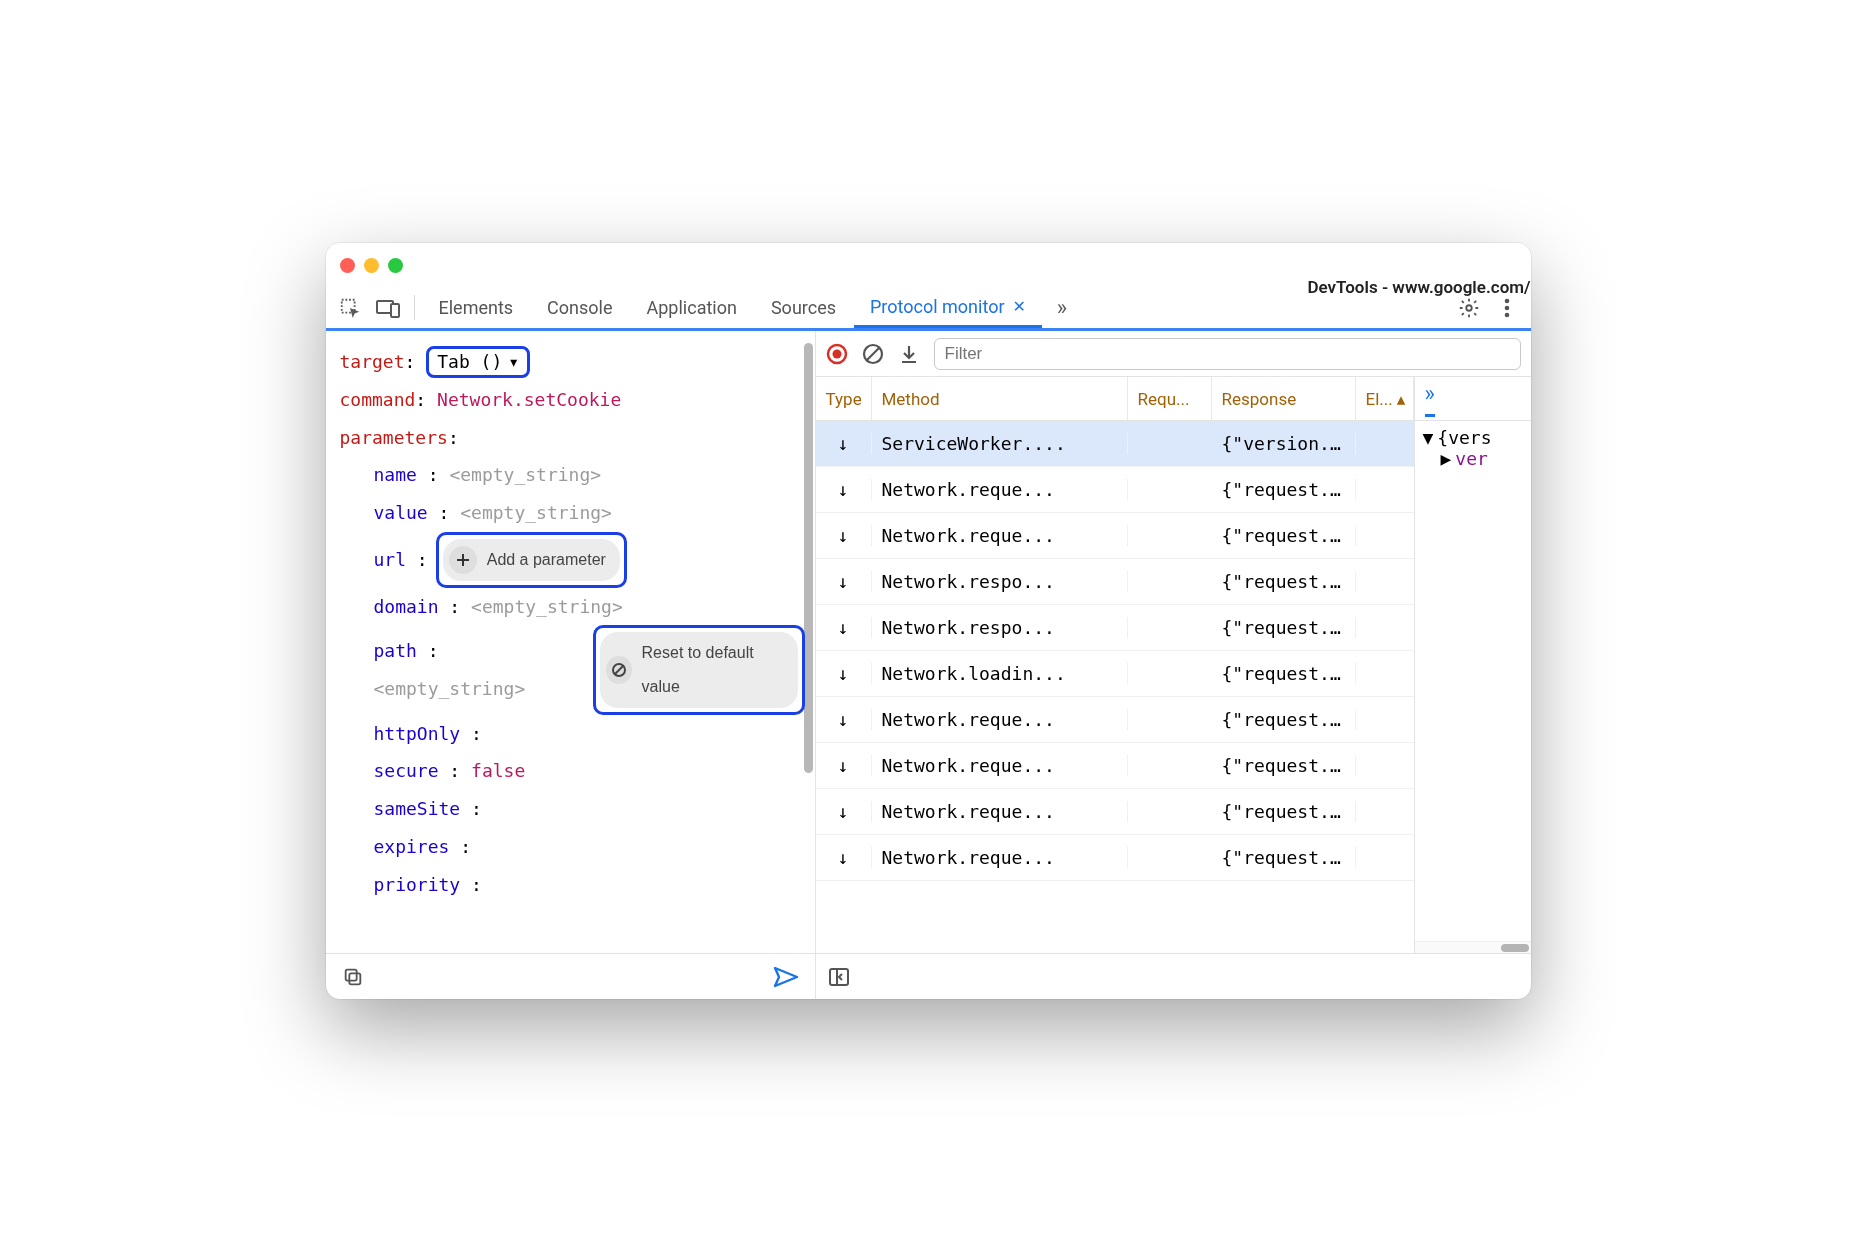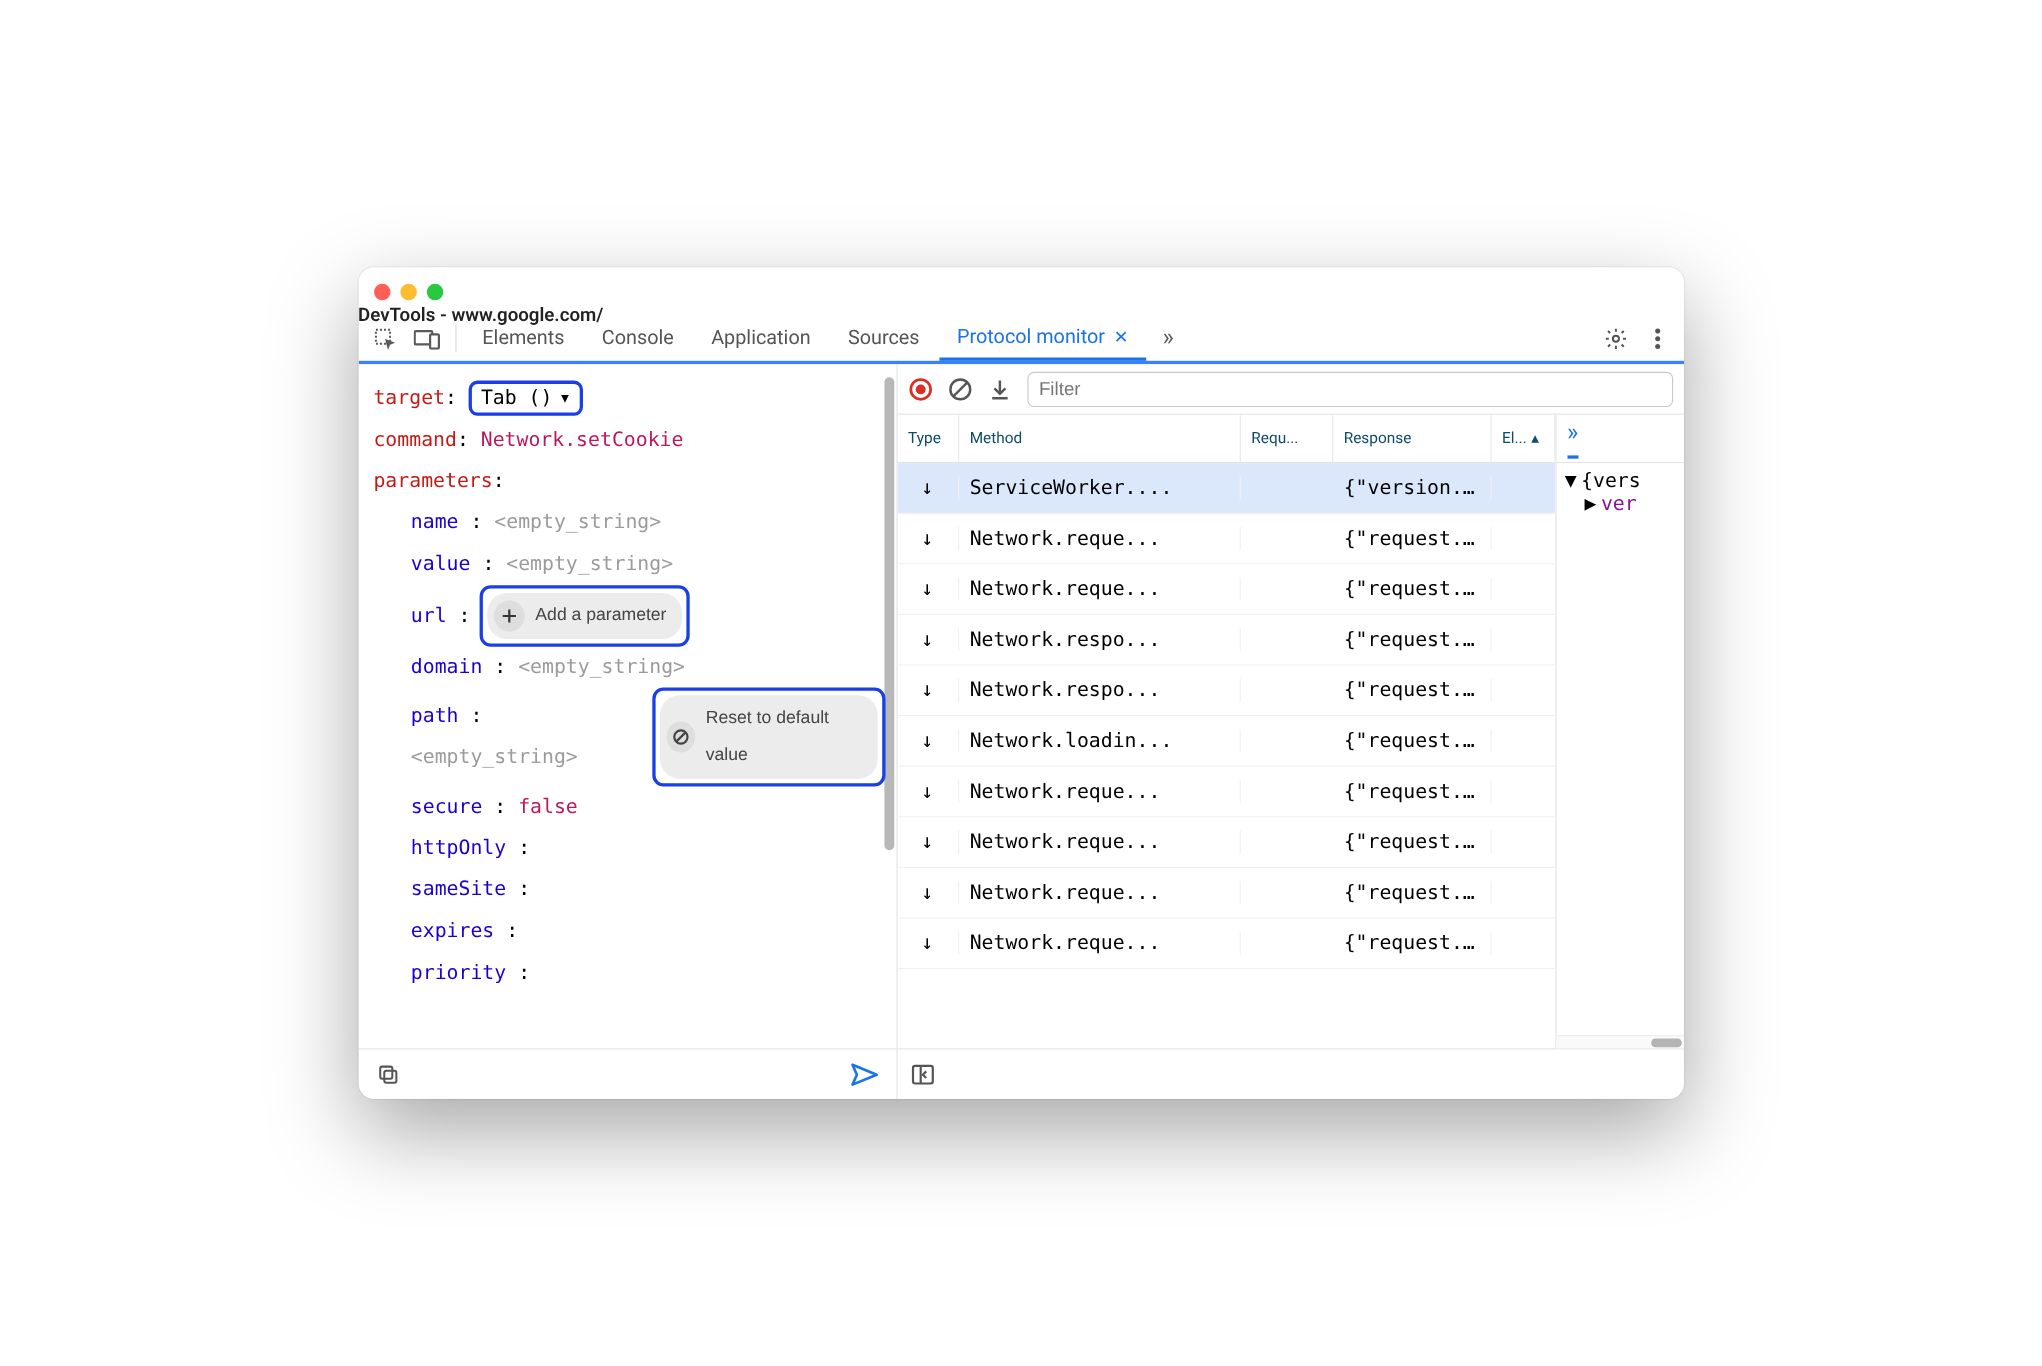--- a/index.html
+++ b/index.html
@@ -2,21 +2,21 @@
 <html><head>
 <meta charset="utf-8">
 <style>
 * { box-sizing: border-box; margin: 0; padding: 0; }
 body { background: #fff; font-family: -apple-system, BlinkMacSystemFont, "Segoe UI", Roboto, sans-serif; display:flex; align-items:center; justify-content:center; height:100vh; }
 .window { width: 1205px; height: 756px; background: #fff; border-radius: 14px; box-shadow: 0 30px 80px rgba(0,0,0,.35), 0 0 0 1px rgba(0,0,0,.06); overflow:hidden; display:flex; flex-direction:column; }
 .titlebar { height: 44px; display:flex; align-items:center; padding: 0 14px; position:relative; }
 .traffic { display:flex; gap:9px; }
 .dot { width:15px; height:15px; border-radius:50%; }
 .dot.red{background:#ff5f57;} .dot.yellow{background:#febc2e;} .dot.green{background:#28c840;}
-.titlebar-title { position:absolute; left:0; right:0; text-align:left; font-size:17px; font-weight:600; color:#222; pointer-events:none;margin-top:44px;}
+.titlebar-title { position:absolute; left:0; right:0; text-align:right; font-size:17px; font-weight:600; color:#222; pointer-events:none;margin-top:44px;}
 .tabbar { height: 44px; border-bottom:3px solid #3b82f6; display:flex; align-items:stretch; padding:0 6px; gap:2px;}
 .tabbar .iconbtn { width:36px; display:flex; align-items:center; justify-content:center; color:#595959; }
 .tabbar .sep { width:1px; background:#d9d9d9; margin:8px 6px;}
 .tabbar .tab { padding:0 16px; display:flex; align-items:center; font-size:18px; color:#555; cursor:pointer; gap:8px; }
 .tabbar .tab.active { color:#1a73e8; border-bottom:3px solid #1a73e8; }
 .tabbar .spacer{flex:1;}
 
 .content { flex:1; display:flex; min-height:0; }
 .left { width: 490px; border-right:1px solid #e3e3e3; display:flex; flex-direction:column; position:relative; }
 .left-body { flex:1; overflow:hidden; padding:12px 10px 0 14px; font-family: Menlo, Consolas, monospace; font-size:18px; line-height: 2.1; position:relative;}
@@ -31,21 +31,21 @@
 .pill-icon { width:28px; height:28px; border-radius:50%; background:#dedede; display:inline-flex; align-items:center; justify-content:center; }
 .left-scrollthumb{position:absolute; right:2px; top:12px; width:9px; height:430px; background:rgba(0,0,0,.28); border-radius:5px;}
 
 .left-footer { height:46px; border-top:1px solid #e3e3e3; display:flex; align-items:center; justify-content:space-between; padding:0 16px; }
 
 .right { flex:1; display:flex; flex-direction:column; min-width:0;}
 .right-toolbar { height:46px; border-bottom:1px solid #e3e3e3; display:flex; align-items:center; gap:14px; padding:0 10px; }
 .right-toolbar .filterbox { flex:1; border:1px solid #c9c9c9; border-radius:6px; height:32px; padding:0 10px; font-size:17px; color:#777;}
 .table { flex:1; display:flex; min-height:0; }
 .grid { flex:1; display:flex; flex-direction:column; border-right:1px solid #e3e3e3; min-width:0; overflow:hidden;}
-.grid-head { display:flex; height:44px; border-bottom:1px solid #e3e3e3; font-size:14px; color:#0c4a6e;text-align:center; }
+.grid-head { display:flex; height:44px; border-bottom:1px solid #e3e3e3; font-size:17px; color:#a16207;text-align:center; }
 .gh-cell { display:flex; align-items:center; padding:0 10px; border-right:1px solid #e8e8e8;}
 .col-type{width:56px;} .col-method{flex:1; min-width:0;} .col-req{width:84px;} .col-resp{width:144px;} .col-el{width:58px;}
 .grid-body { flex:1; overflow:hidden; font-family:Menlo, monospace; font-size:18px;}
 .grow { display:flex; height:46px; align-items:center; border-bottom:1px solid #f0f0f0;}
 .grow.sel { background:#dbe8fb; }
 .grow .c { padding:0 10px; white-space:nowrap; overflow:hidden; text-overflow:ellipsis; border-right:1px solid #f0f0f0;}
 .grow .c.type{width:56px; display:flex; justify-content:center;} .grow .c.method{flex:1;} .grow .c.req{width:84px;} .grow .c.resp{width:144px;} .grow .c.el{width:58px;}
 .side { width:116px; display:flex; flex-direction:column; }
 .side-head{height:44px; border-bottom:1px solid #e3e3e3; display:flex; align-items:center; padding:0 10px; font-size:22px; }
 .side-body{padding:6px 8px; font-family:Menlo,monospace; font-size:18px; white-space:nowrap; overflow:hidden;}
@@ -167,24 +167,24 @@
                   <svg width="16" height="16" viewBox="0 0 16 16">
                     <circle cx="8" cy="8" r="6" fill="none" stroke="#444" stroke-width="2"></circle>
                     <line x1="4" y1="12" x2="12" y2="4" stroke="#444" stroke-width="2"></line>
                   </svg>
                 </span>
               <span>Reset to default value</span>
             </span>
           </span>
         </div>
         <div class="param-row">
+          <span class="kv-key blue">httpOnly</span><span> :</span>
+        </div>
+        <div class="param-row">
           <span class="kv-key blue">secure</span><span> : </span><span class="kv-val">false</span>
-        </div>
-        <div class="param-row">
-          <span class="kv-key blue">httpOnly</span><span> :</span>
         </div>
         <div class="param-row">
           <span class="kv-key blue">sameSite</span><span> :</span>
         </div>
         <div class="param-row">
           <span class="kv-key blue">expires</span><span> :</span>
         </div>
         <div class="param-row">
           <span class="kv-key blue">priority</span><span> :</span>
         </div>

